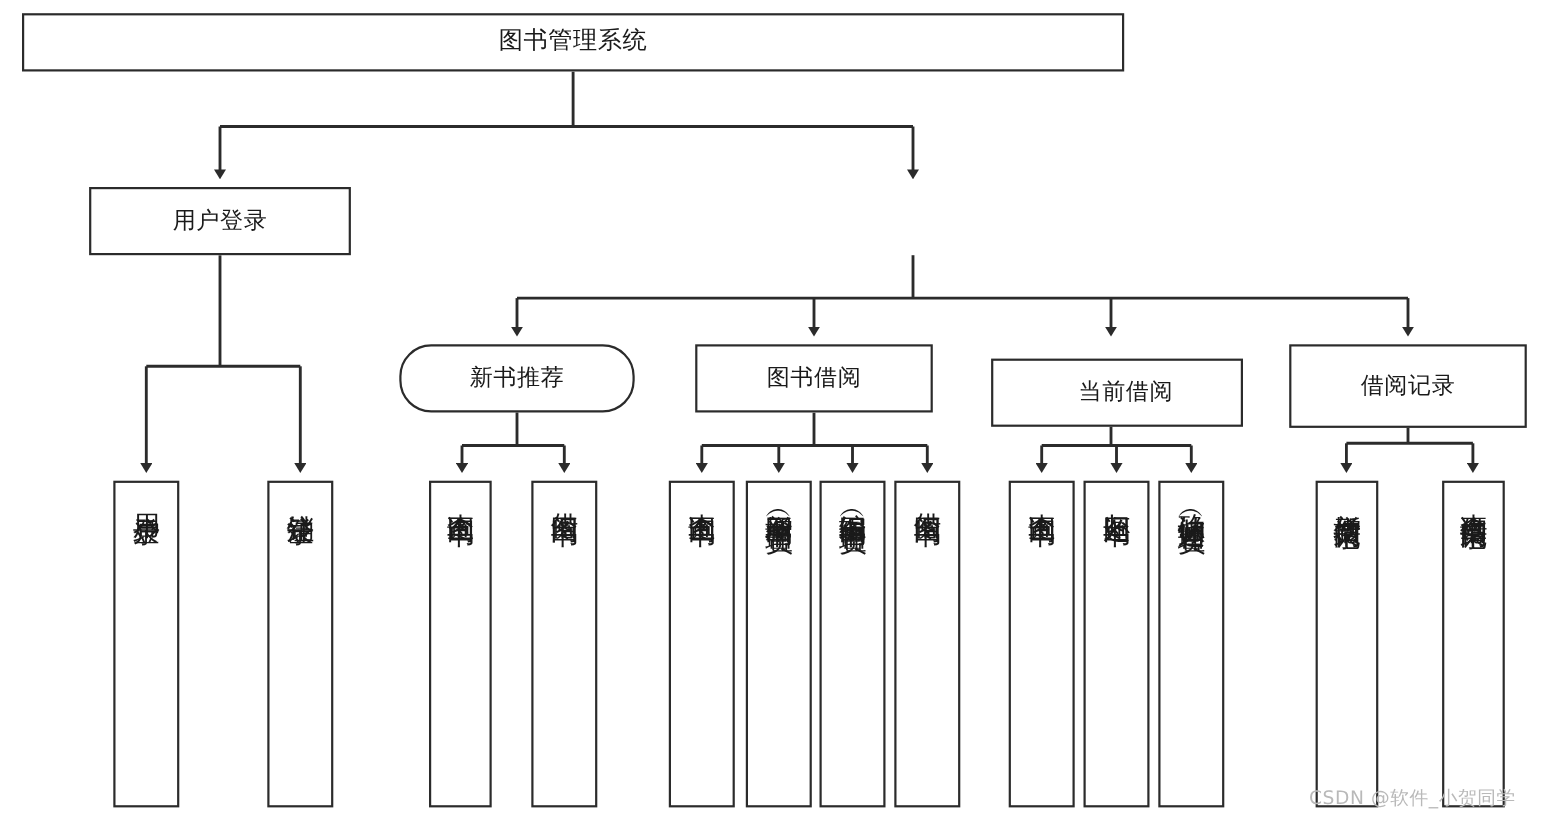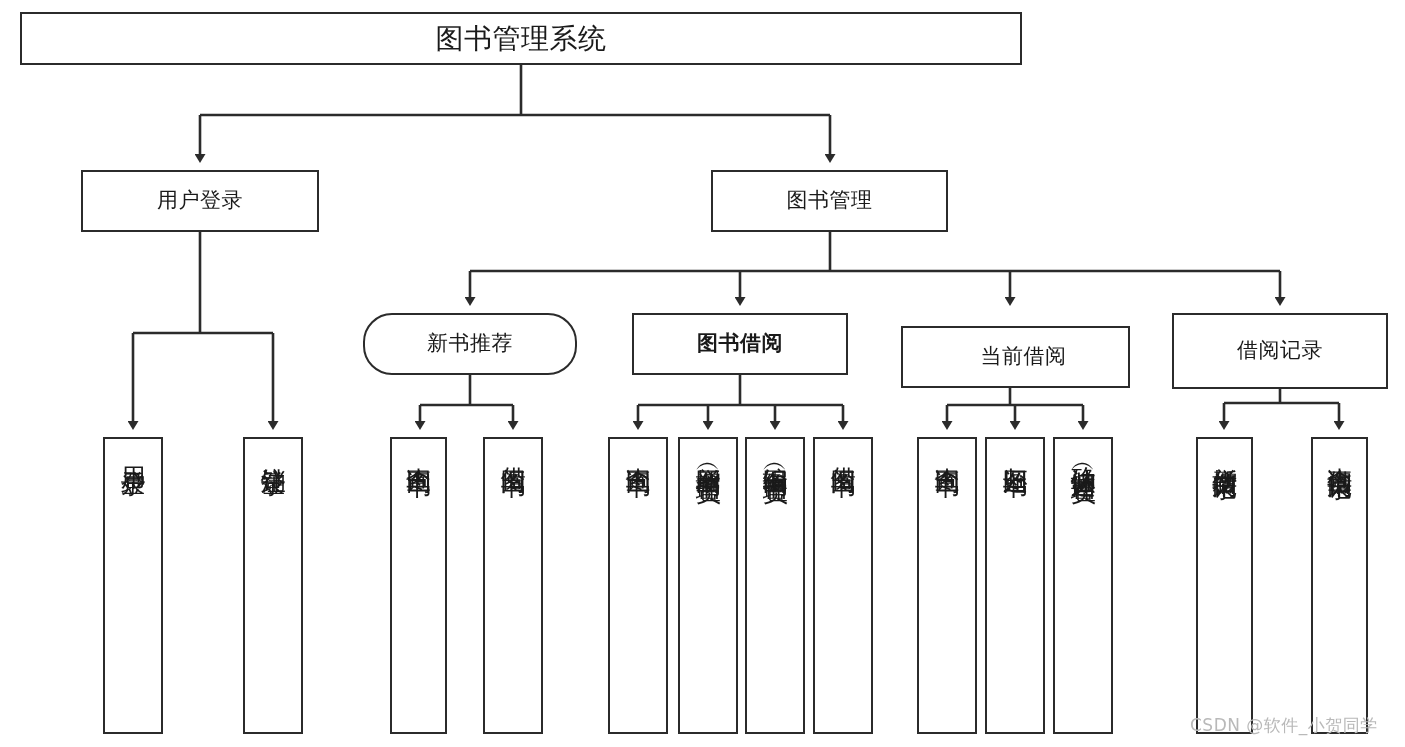--- a/index.html
+++ b/index.html
@@ -51,21 +51,21 @@
   }
   .node.vert .label {
     writing-mode: vertical-rl;
     text-orientation: upright;
     font-size: 25px;
     line-height: 1.02;
     letter-spacing: 2px;
     white-space: nowrap;
   }
   #title-node .label {
-    font-size: 28px;
+    font-size: 22px;
   }
   .watermark {
     position: absolute;
     color: #b9b9b9;
     font-size: 17px;
     white-space: nowrap;
     letter-spacing: 0.5px;
     font-family: "DejaVu Sans", "Liberation Sans", sans-serif;
   }
 </style>
@@ -124,28 +124,25 @@
     </g>
   </svg>
 
   <div class="node horiz" id="title-node" style="left: 20px; top: 12px; width: 1002px; height: 53px;">
     <span class="label">图书管理系统</span>
   </div>
 
   <div class="node horiz" style="left: 81px; top: 170px; width: 238px; height: 62px;">
     <span class="label">用户登录</span>
   </div>
-  <div class="node horiz" style="left: 711px; top: 170px; width: 237px; height: 62px;">
-    <span class="label">图书管理</span>
-  </div>
 
   <div class="node horiz" style="left: 363px; top: 313px; width: 214px; height: 62px; border-radius: 29px;">
     <span class="label">新书推荐</span>
   </div>
-  <div class="node horiz" style="left: 632px; top: 313px; width: 216px; height: 62px; font-weight: bold;">
+  <div class="node horiz" style="left: 632px; top: 313px; width: 216px; height: 62px;">
     <span class="label">图书借阅</span>
   </div>
   <div class="node horiz" style="left: 901px; top: 326px; width: 229px; height: 62px; padding-left: 16px;">
     <span class="label">当前借阅</span>
   </div>
   <div class="node horiz" style="left: 1172px; top: 313px; width: 216px; height: 76px;">
     <span class="label">借阅记录</span>
   </div>
 
   <div class="node vert" style="left: 103px; top: 437px; width: 60px; height: 297px;">

